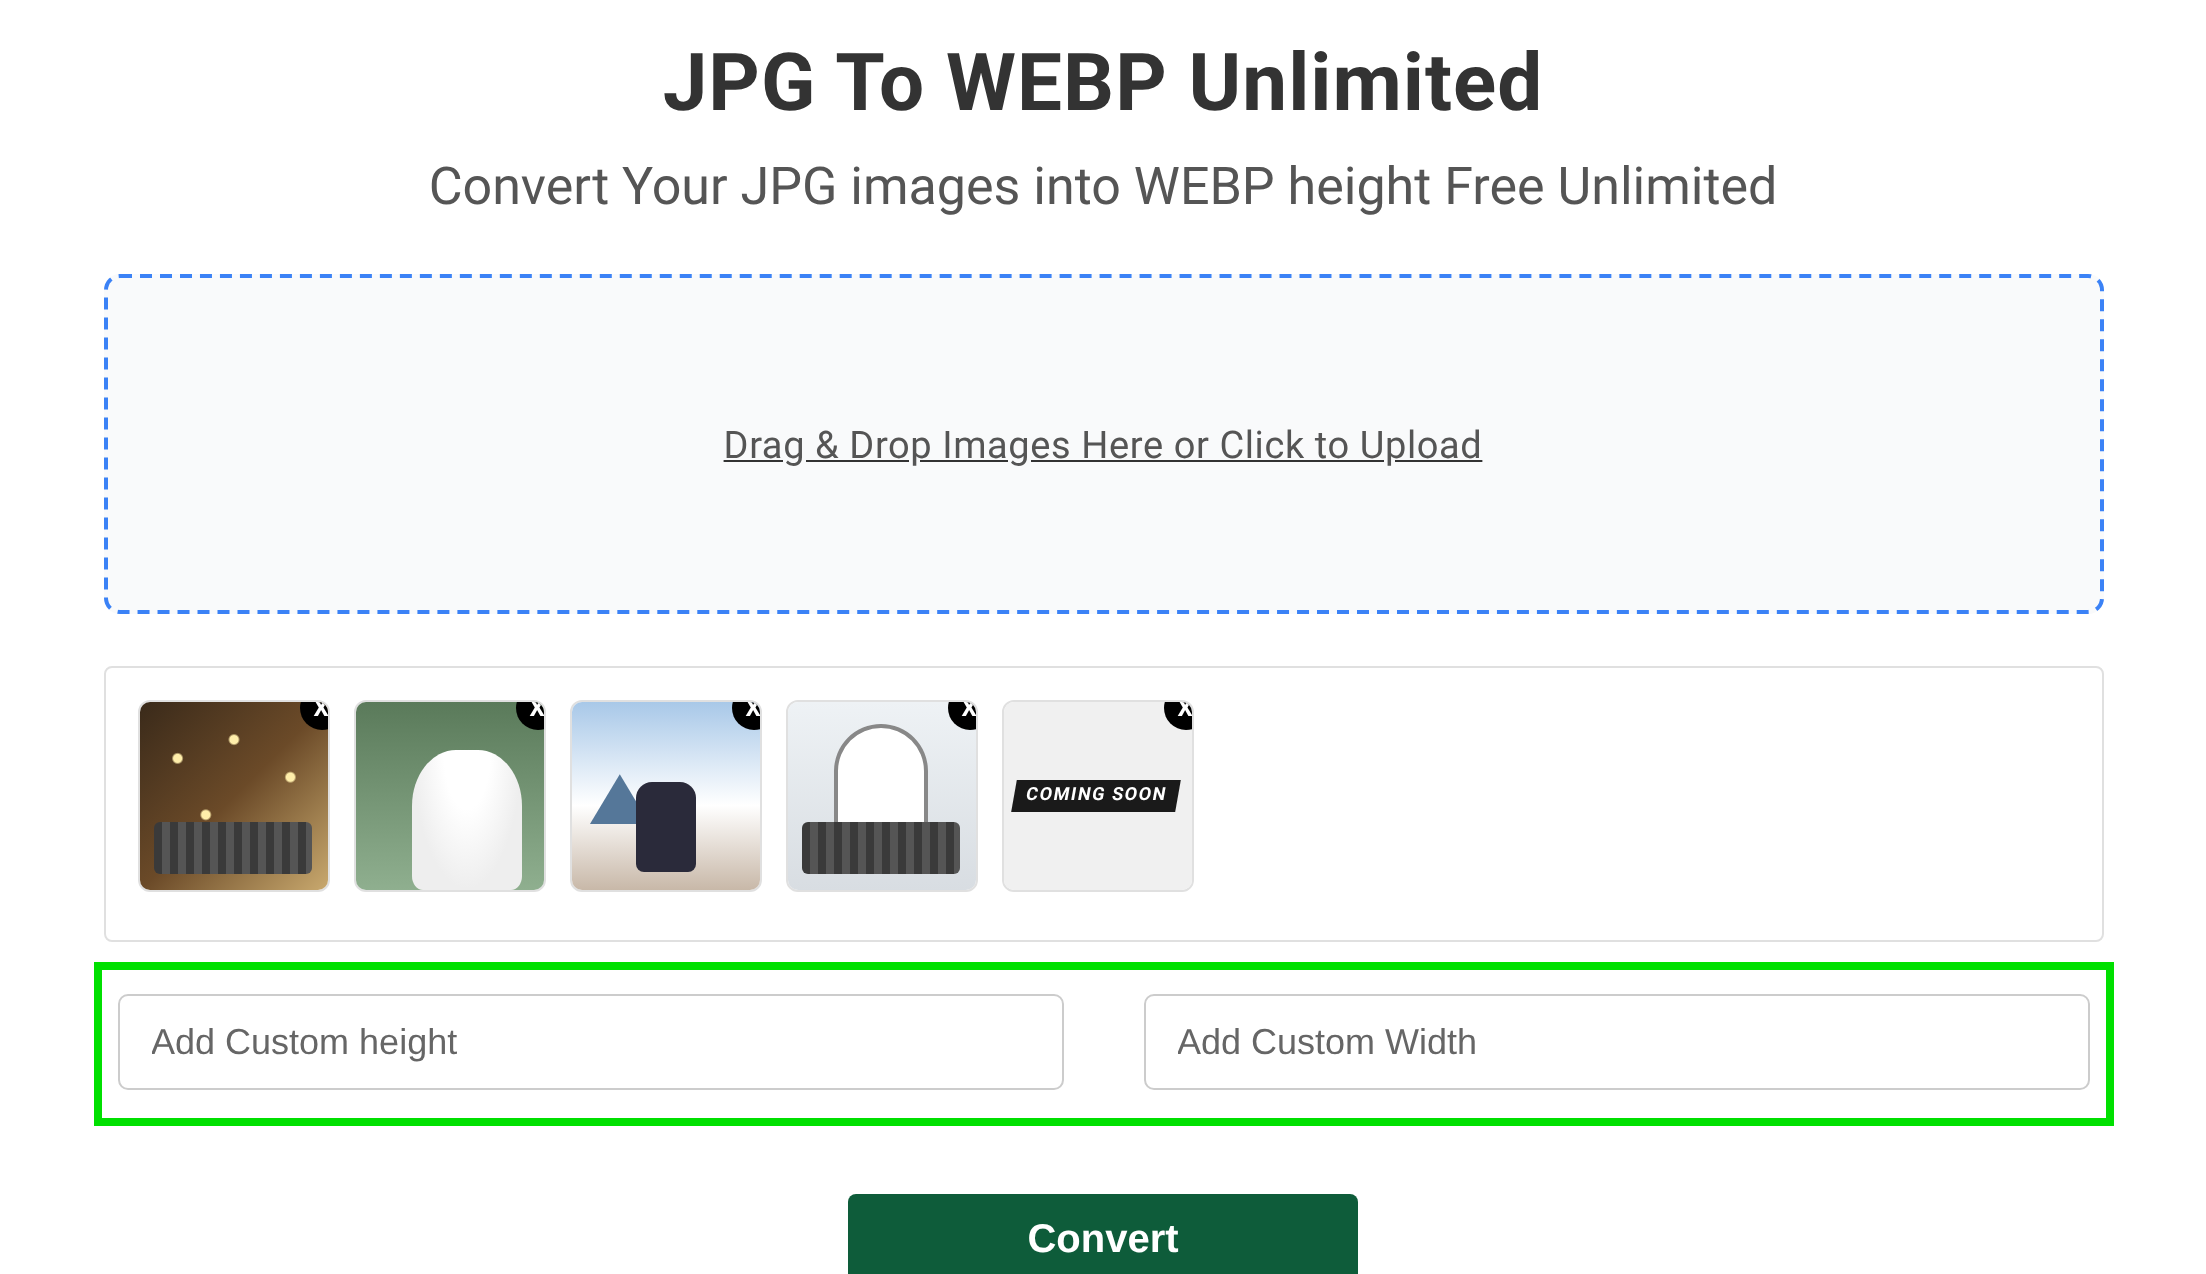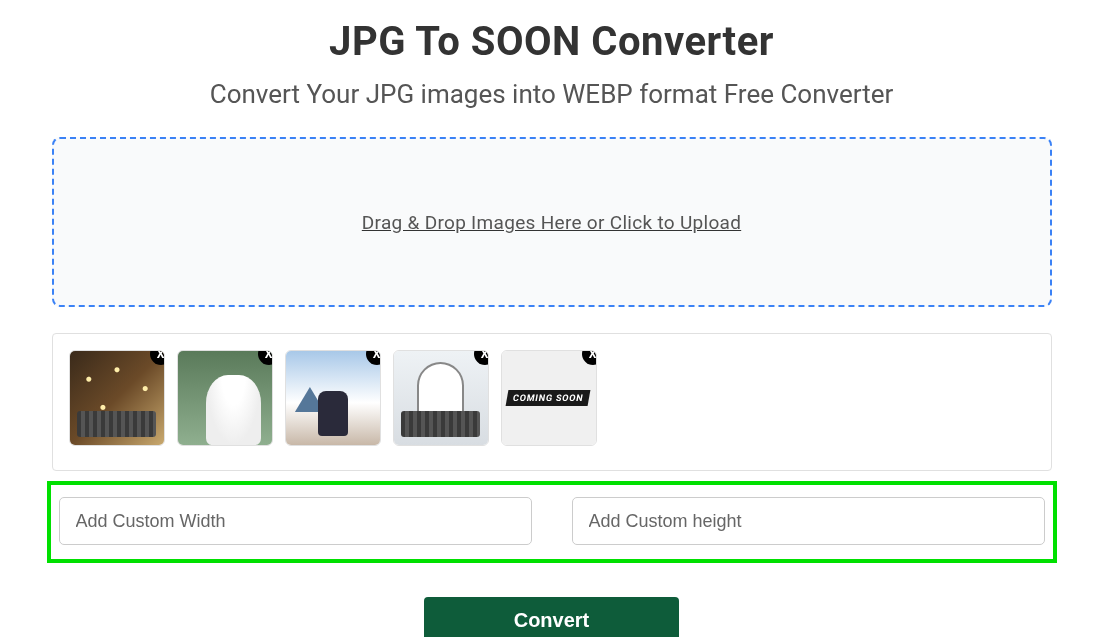--- a/index.html
+++ b/index.html
@@ -179,22 +179,22 @@
       background: radial-gradient(circle at 20% 30%,#ffeeaa 2px,transparent 3px),
                   radial-gradient(circle at 50% 20%,#ffeeaa 2px,transparent 3px),
                   radial-gradient(circle at 80% 40%,#ffeeaa 2px,transparent 3px),
                   radial-gradient(circle at 35% 60%,#ffeeaa 2px,transparent 3px);
     }
   </style>
 </head>
 <body>
 
 <div class="container">
-  <h1 class="title">JPG To SOON Converter</h1>
-  <div class="subtitle">Convert Your JPG images into WEBP format Free Converter</div>
+  <h1 class="title">JPG To WEBP Unlimited</h1>
+  <div class="subtitle">Convert Your JPG images into WEBP height Free Unlimited</div>
 
   <div class="dropzone">
     <div class="dropzone-text">Drag &amp; Drop Images Here or Click to Upload</div>
   </div>
 
   <div class="thumbnails-panel">
     <div class="thumbnails">
 
       <div class="thumb">
         <div class="close-badge">X</div>
@@ -231,20 +231,20 @@
         <div class="close-badge">X</div>
         <div class="coming-soon">
           <div class="coming-soon-badge">COMING SOON</div>
         </div>
       </div>
 
     </div>
   </div>
 
   <div class="highlight-box">
+    <input class="input-field" type="text" placeholder="Add Custom height" style="">
     <input class="input-field" type="text" placeholder="Add Custom Width" style="">
-    <input class="input-field" type="text" placeholder="Add Custom height" style="">
   </div>
 
   <div class="convert-row">
     <button class="convert-btn">Convert</button>
   </div>
 </div>
 
 </body></html>

